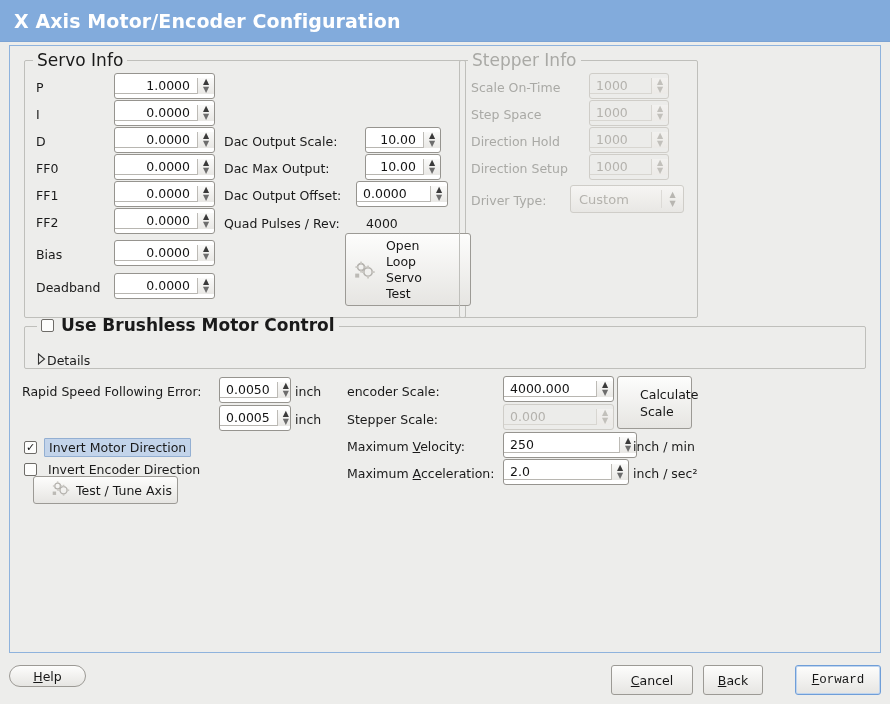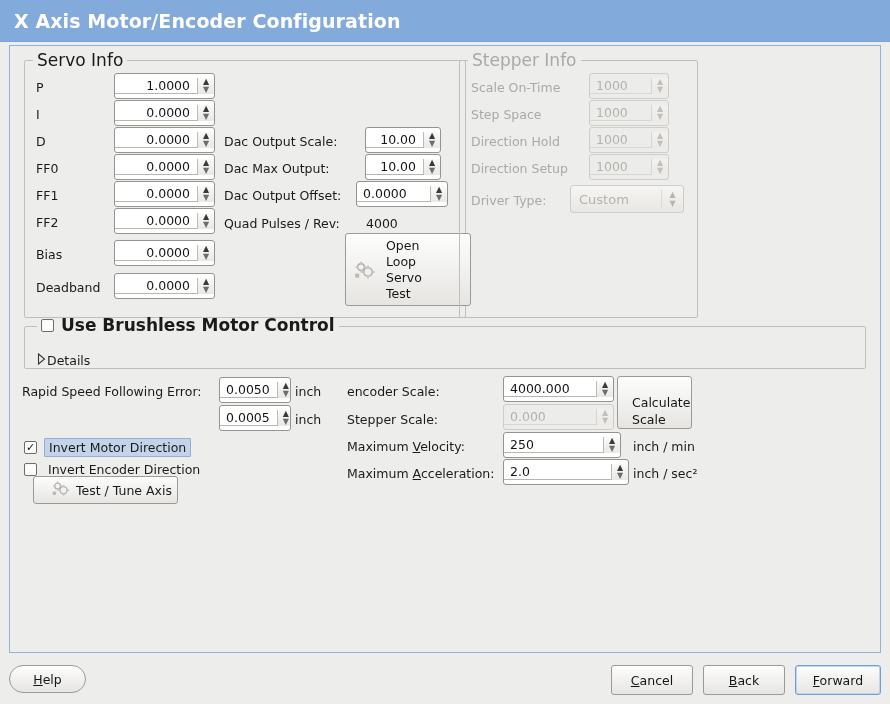--- a/index.html
+++ b/index.html
@@ -101,21 +101,21 @@
   }
 
   
   .btn{
     display:inline-flex; align-items:center; justify-content:center;
     border:1px solid #9c9a95; border-radius:3px;
     background:linear-gradient(#fdfdfc,#e6e5e2);
     font-size:12.5px; color:#161616;
     padding:0 10px; cursor:default;
   }
-  .btn.focus{ border-color:#6f9ed8; box-shadow:inset 0 0 0 1px #bed4ef; }
+  .btn.focus{ border-color:#6f9ed8; box-shadow:inset 0 0 0 1px #bed4ef;font-family:Liberation Mono, monospace; }
 
   
   .cb{
     width:13px; height:13px; flex:0 0 13px;
     border:1px solid #6e6c68; border-radius:2px;
     background:#fdfdfc;
     display:inline-flex; align-items:center; justify-content:center;
     font-size:11px; line-height:1; color:#111;
   }
   .cbrow{ display:flex; align-items:center; gap:7px; }
@@ -403,29 +403,29 @@
 
   <div class="lbl dim" style="position:absolute; left:337px; top:366px; color:#1a1a1a;">Stepper Scale:</div>
   <div class="spin disabled leftalign" style="position:absolute; left:493px; top:358px; width:111px;">
     <div class="val">0.000</div>
     <div class="btns">
         <span>▲</span>
         <span class="dn">▼</span>
       </div>
   </div>
 
-  <div class="btn" style="position:absolute; left:607px; top:330px; width:75px; height:53px; flex-direction:column; padding:0 14px; align-items:flex-start; justify-content:flex-end; line-height:17px;">
+  <div class="btn" style="position:absolute; left:607px; top:330px; width:75px; height:53px; flex-direction:column; padding:0 22px; align-items:flex-start; justify-content:center; line-height:17px;">
     <span>Calculate</span>
     <span>Scale</span>
   </div>
 
   <div class="lbl" style="position:absolute; left:337px; top:393px;">
     <span>Maximum </span><u>V</u><span>elocity:</span>
   </div>
-  <div class="spin leftalign" style="position:absolute; left:493px; top:386px; width:118px;">
+  <div class="spin leftalign" style="position:absolute; left:493px; top:386px; width:134px;">
     <div class="val">250</div>
     <div class="btns">
         <span>▲</span>
         <span class="dn">▼</span>
       </div>
   </div>
   <div class="lbl" style="position:absolute; left:623px; top:393px;">inch / min</div>
 
   <div class="lbl" style="position:absolute; left:337px; top:420px;">
     <span>Maximum </span><u>A</u><span>cceleration:</span>
@@ -435,28 +435,28 @@
     <div class="btns">
         <span>▲</span>
         <span class="dn">▼</span>
       </div>
   </div>
   <div class="lbl" style="position:absolute; left:623px; top:420px;">inch / sec²</div>
 
 </div>
 
 <div class="bottombar">
-  <div class="btn" style="position:absolute; left:9px; top:7px; width:77px; height:28px;border-radius:14px;">
+  <div class="btn" style="position:absolute; left:9px; top:7px; width:77px; height:22px;border-radius:14px;">
     <span><u>H</u><span>elp</span></span>
   </div>
 
   <div class="btn" style="position:absolute; left:611px; top:7px; width:82px; height:30px;">
     <span><u>C</u><span>ancel</span></span>
   </div>
 
-  <div class="btn" style="position:absolute; left:703px; top:7px; width:82px; height:30px;">
+  <div class="btn" style="position:absolute; left:703px; top:7px; width:60px; height:30px;">
     <span><u>B</u><span>ack</span></span>
   </div>
 
   <div class="btn focus" style="position:absolute; left:795px; top:7px; width:86px; height:30px;">
     <span><u>F</u><span>orward</span></span>
   </div>
 </div>
 
 </body></html>

